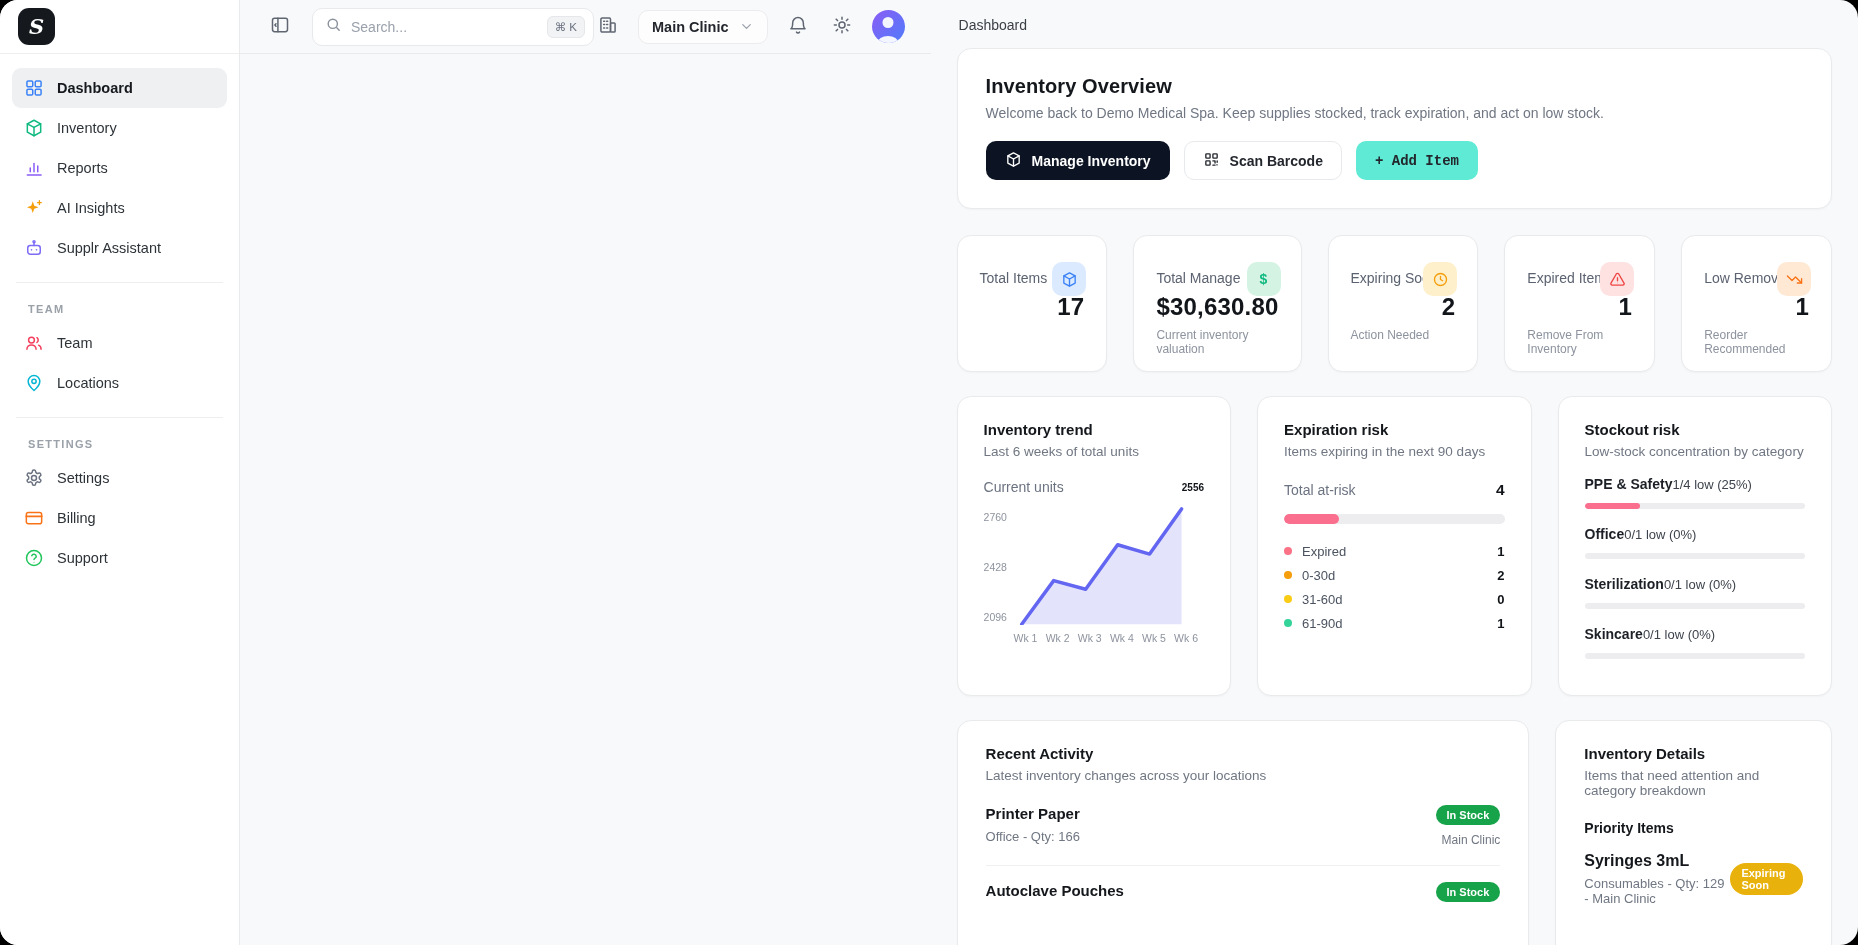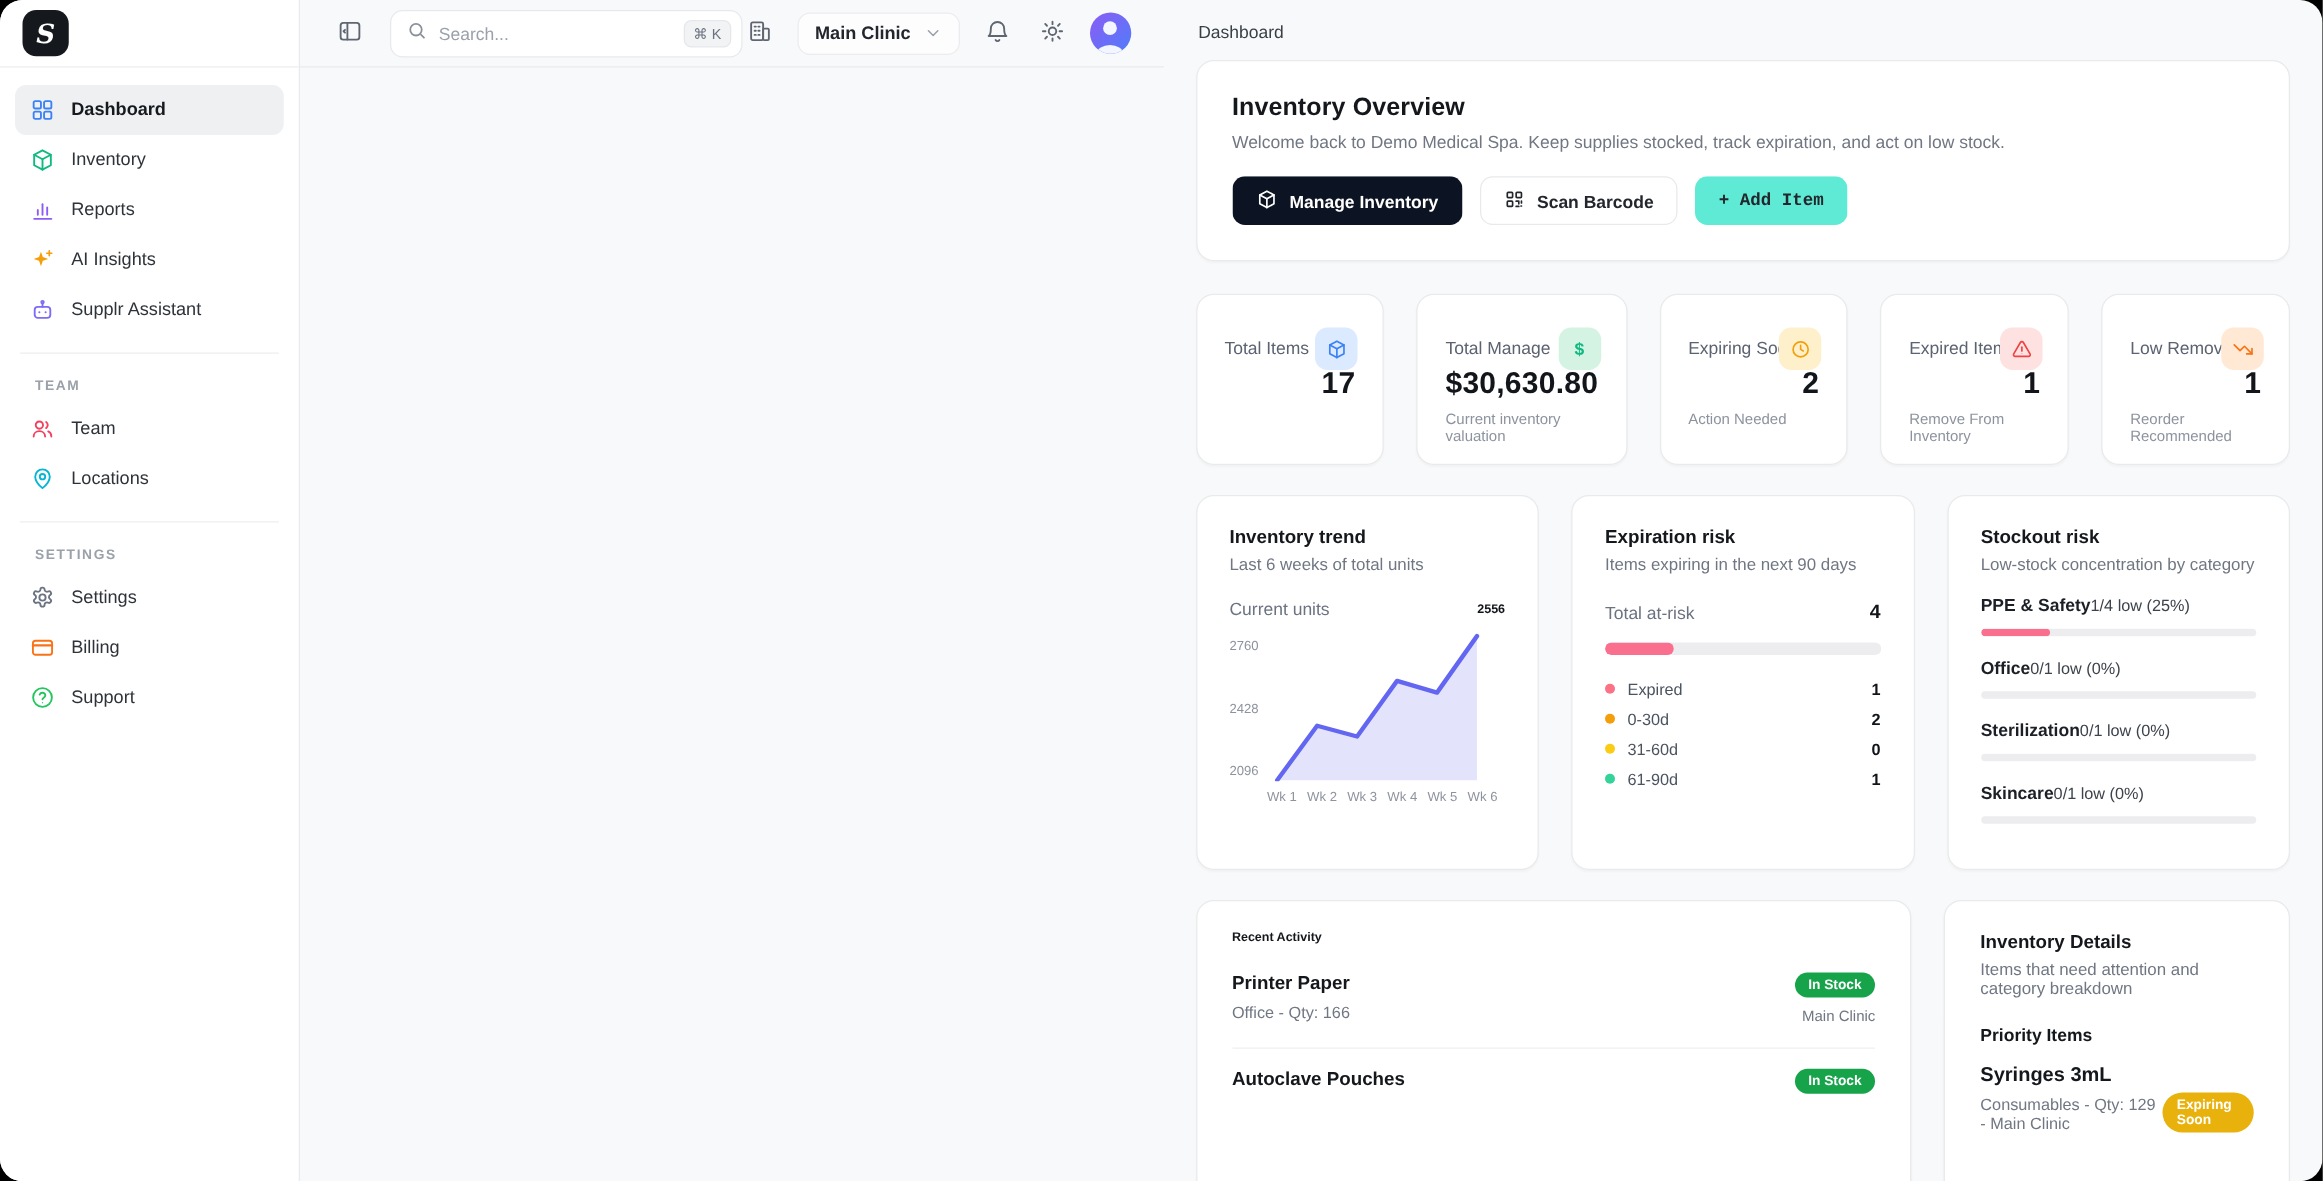--- a/index.html
+++ b/index.html
@@ -131,21 +131,21 @@
   .act-row { display:flex; justify-content:space-between; align-items:flex-start; margin-top:22px; }
   .act-name { font-size:15px; font-weight:bold; color:#14171b; }
   .act-detail { font-size:13px; color:#707783; margin-top:7px; }
   .act-right { display:flex; flex-direction:column; align-items:flex-end; gap:8px; }
   .badge { font-size:11px; font-weight:bold; color:#fff; border-radius:999px; padding:4px 11px; }
   .badge-green { background:#17a34a; }
   .badge-amber { background:#e8b10b; }
   .act-loc { font-size:12px; color:#707783; }
   .act-divider { height:1px; background:#eef0f2; margin-top:18px; }
   .prio-head { font-size:14px; font-weight:bold; color:#14171b; margin-top:22px; }
-  .prio-row { display:flex; justify-content:space-between; align-items:flex-end; margin-top:16px; }
+  .prio-row { display:flex; justify-content:space-between; align-items:center; margin-top:16px; }
   .prio-name { font-size:16px; font-weight:bold; color:#14171b; }
   .prio-detail { font-size:13px; color:#707783; margin-top:6px; }
 </style>
 </head>
 <body>
 
 <div class="app">
 
   <aside class="sidebar">
     <div class="logo-wrap">
@@ -521,21 +521,22 @@
             </div>
             <div class="stock-bar">
                 <div class="stock-fill" style="width: 0%;"></div>
               </div>
           </div>
         </div>
       </section>
 
       <section class="bottom-row">
         <div class="card bottom-card">
-          <h2 style="font-size:10px;font-weight:bold;color:#14171b;">Recent Activity</h2>
+          <h2 style="font-size:15px;font-weight:bold;color:#14171b;">Recent Activity</h2>
+          <div class="sub" style="font-size:13.5px;color:#707783;margin-top:6px;">Latest inventory changes across your locations</div>
           <div class="act-row">
             <div>
               <div class="act-name">Printer Paper</div>
               <div class="act-detail">Office - Qty: 166</div>
             </div>
             <div class="act-right">
               <span class="badge badge-green">In Stock</span>
               <span class="act-loc">Main Clinic</span>
             </div>
           </div>

